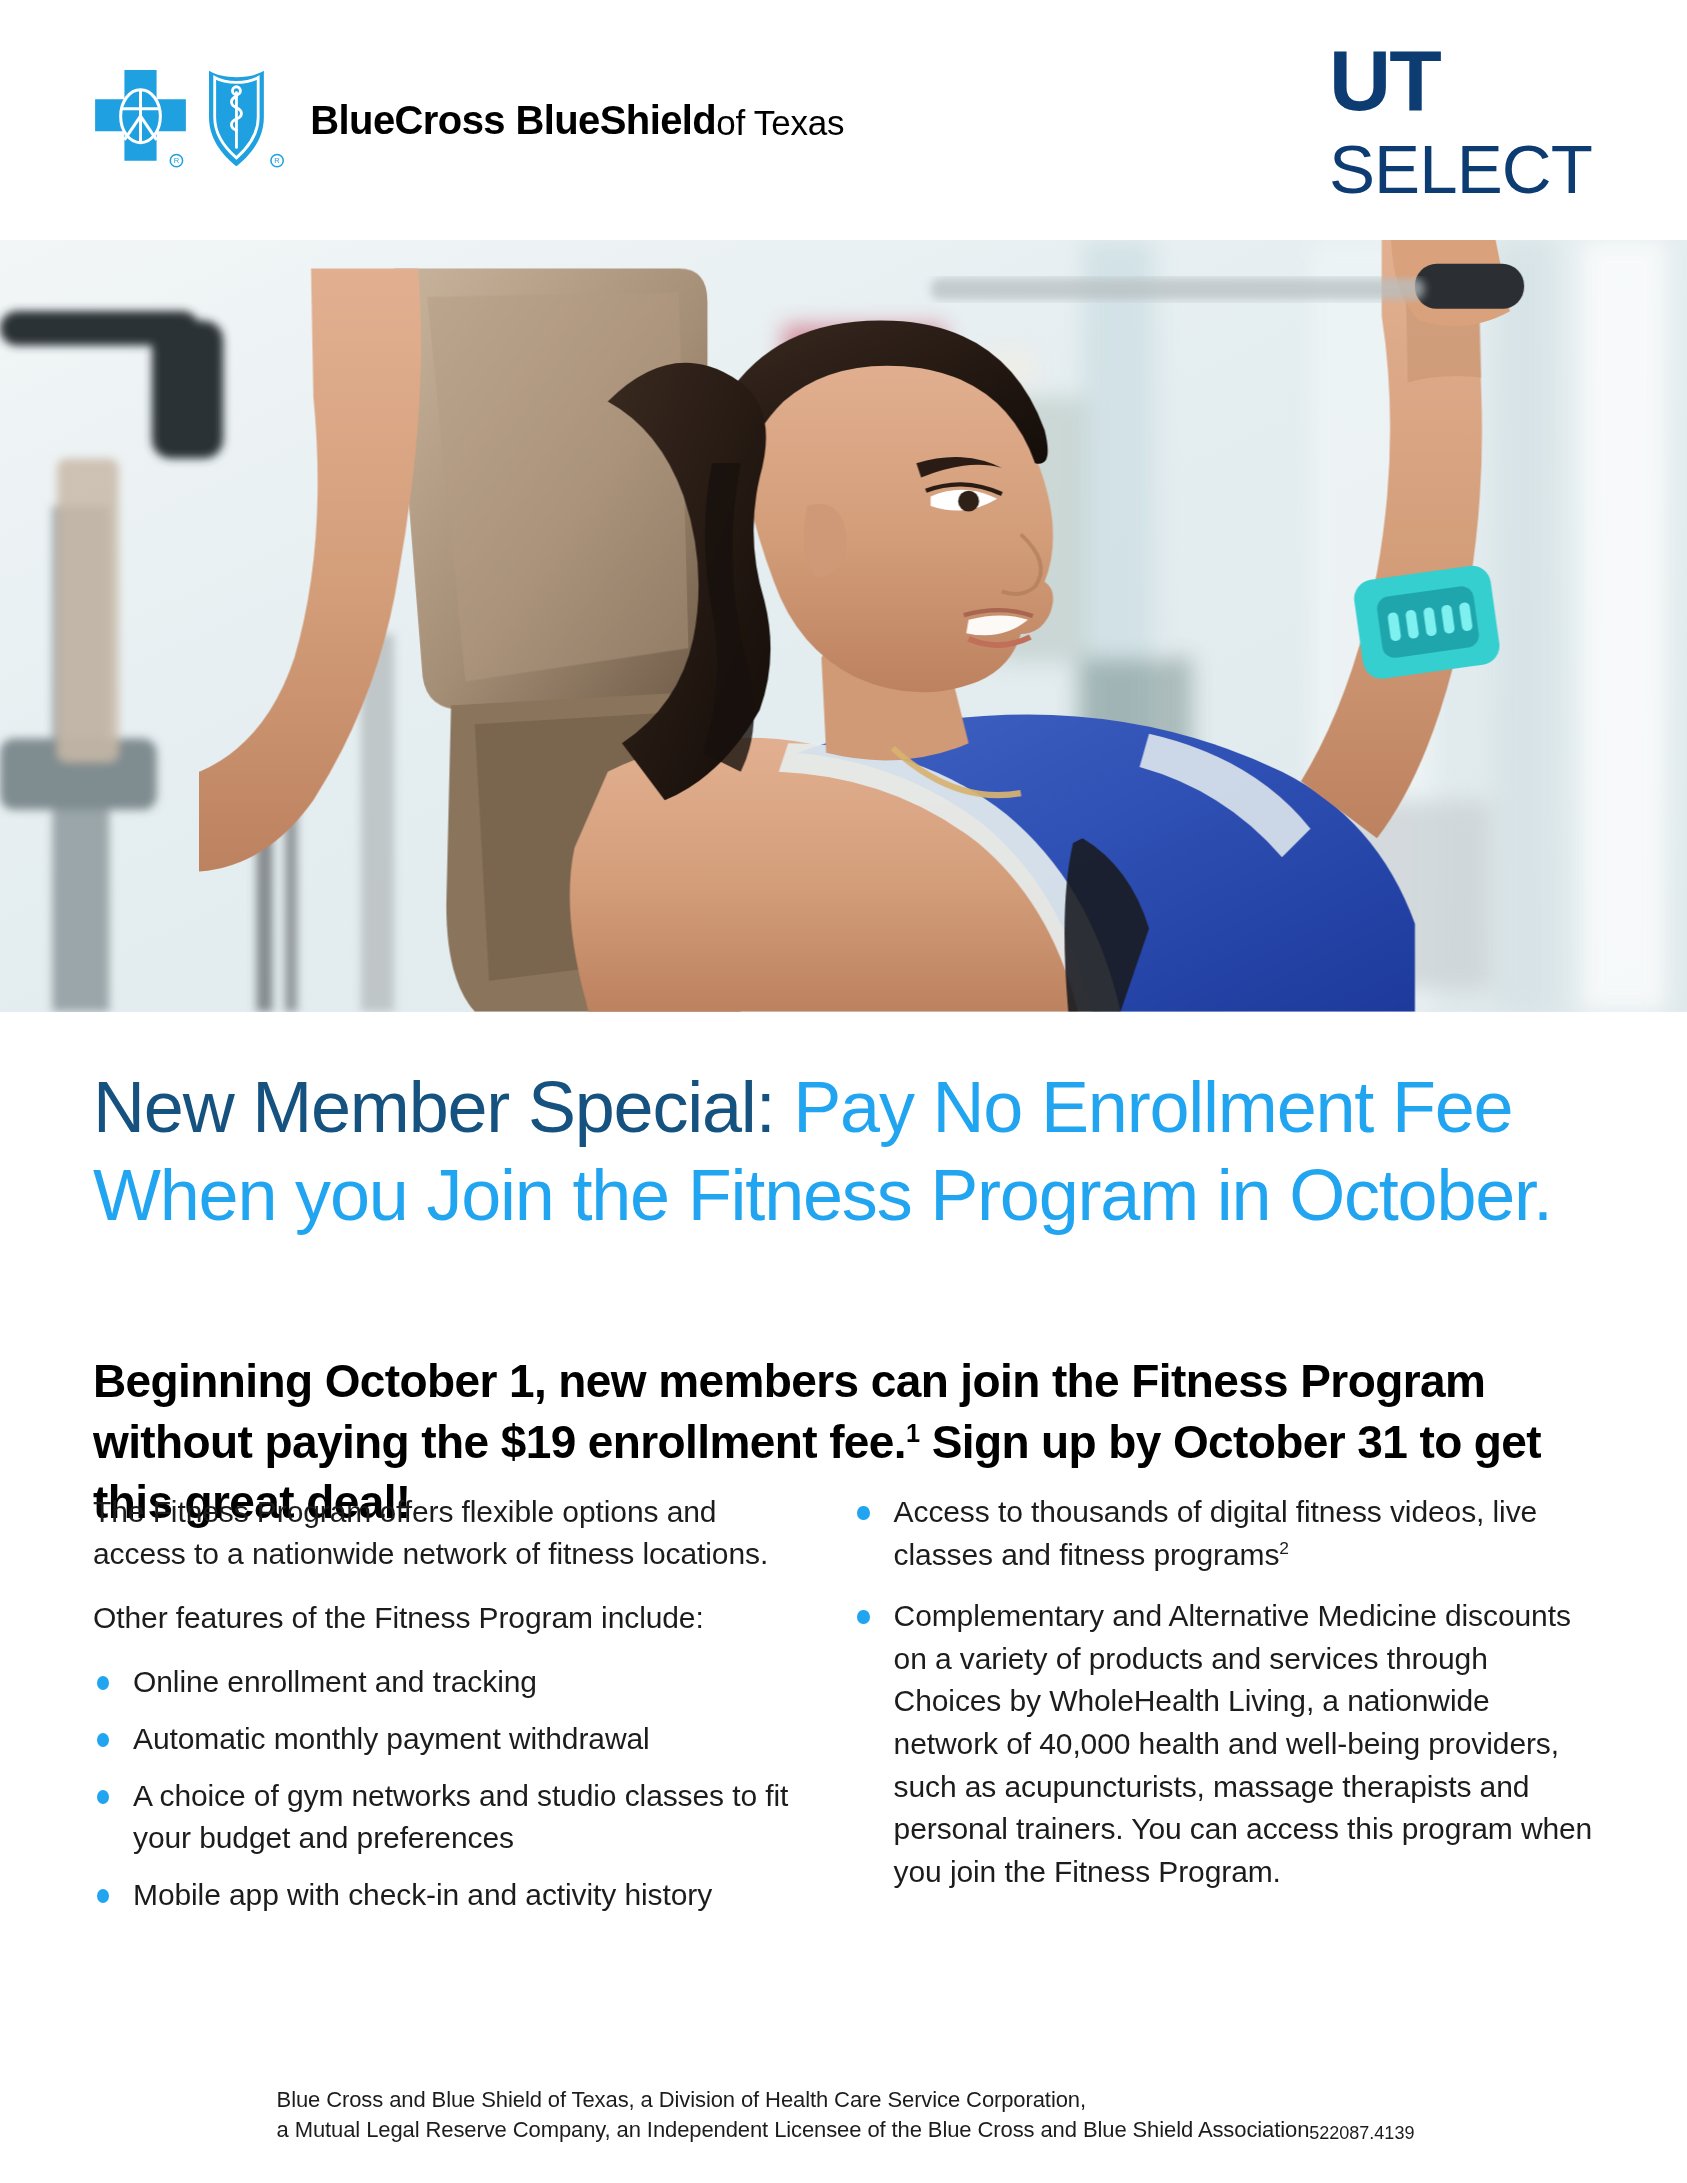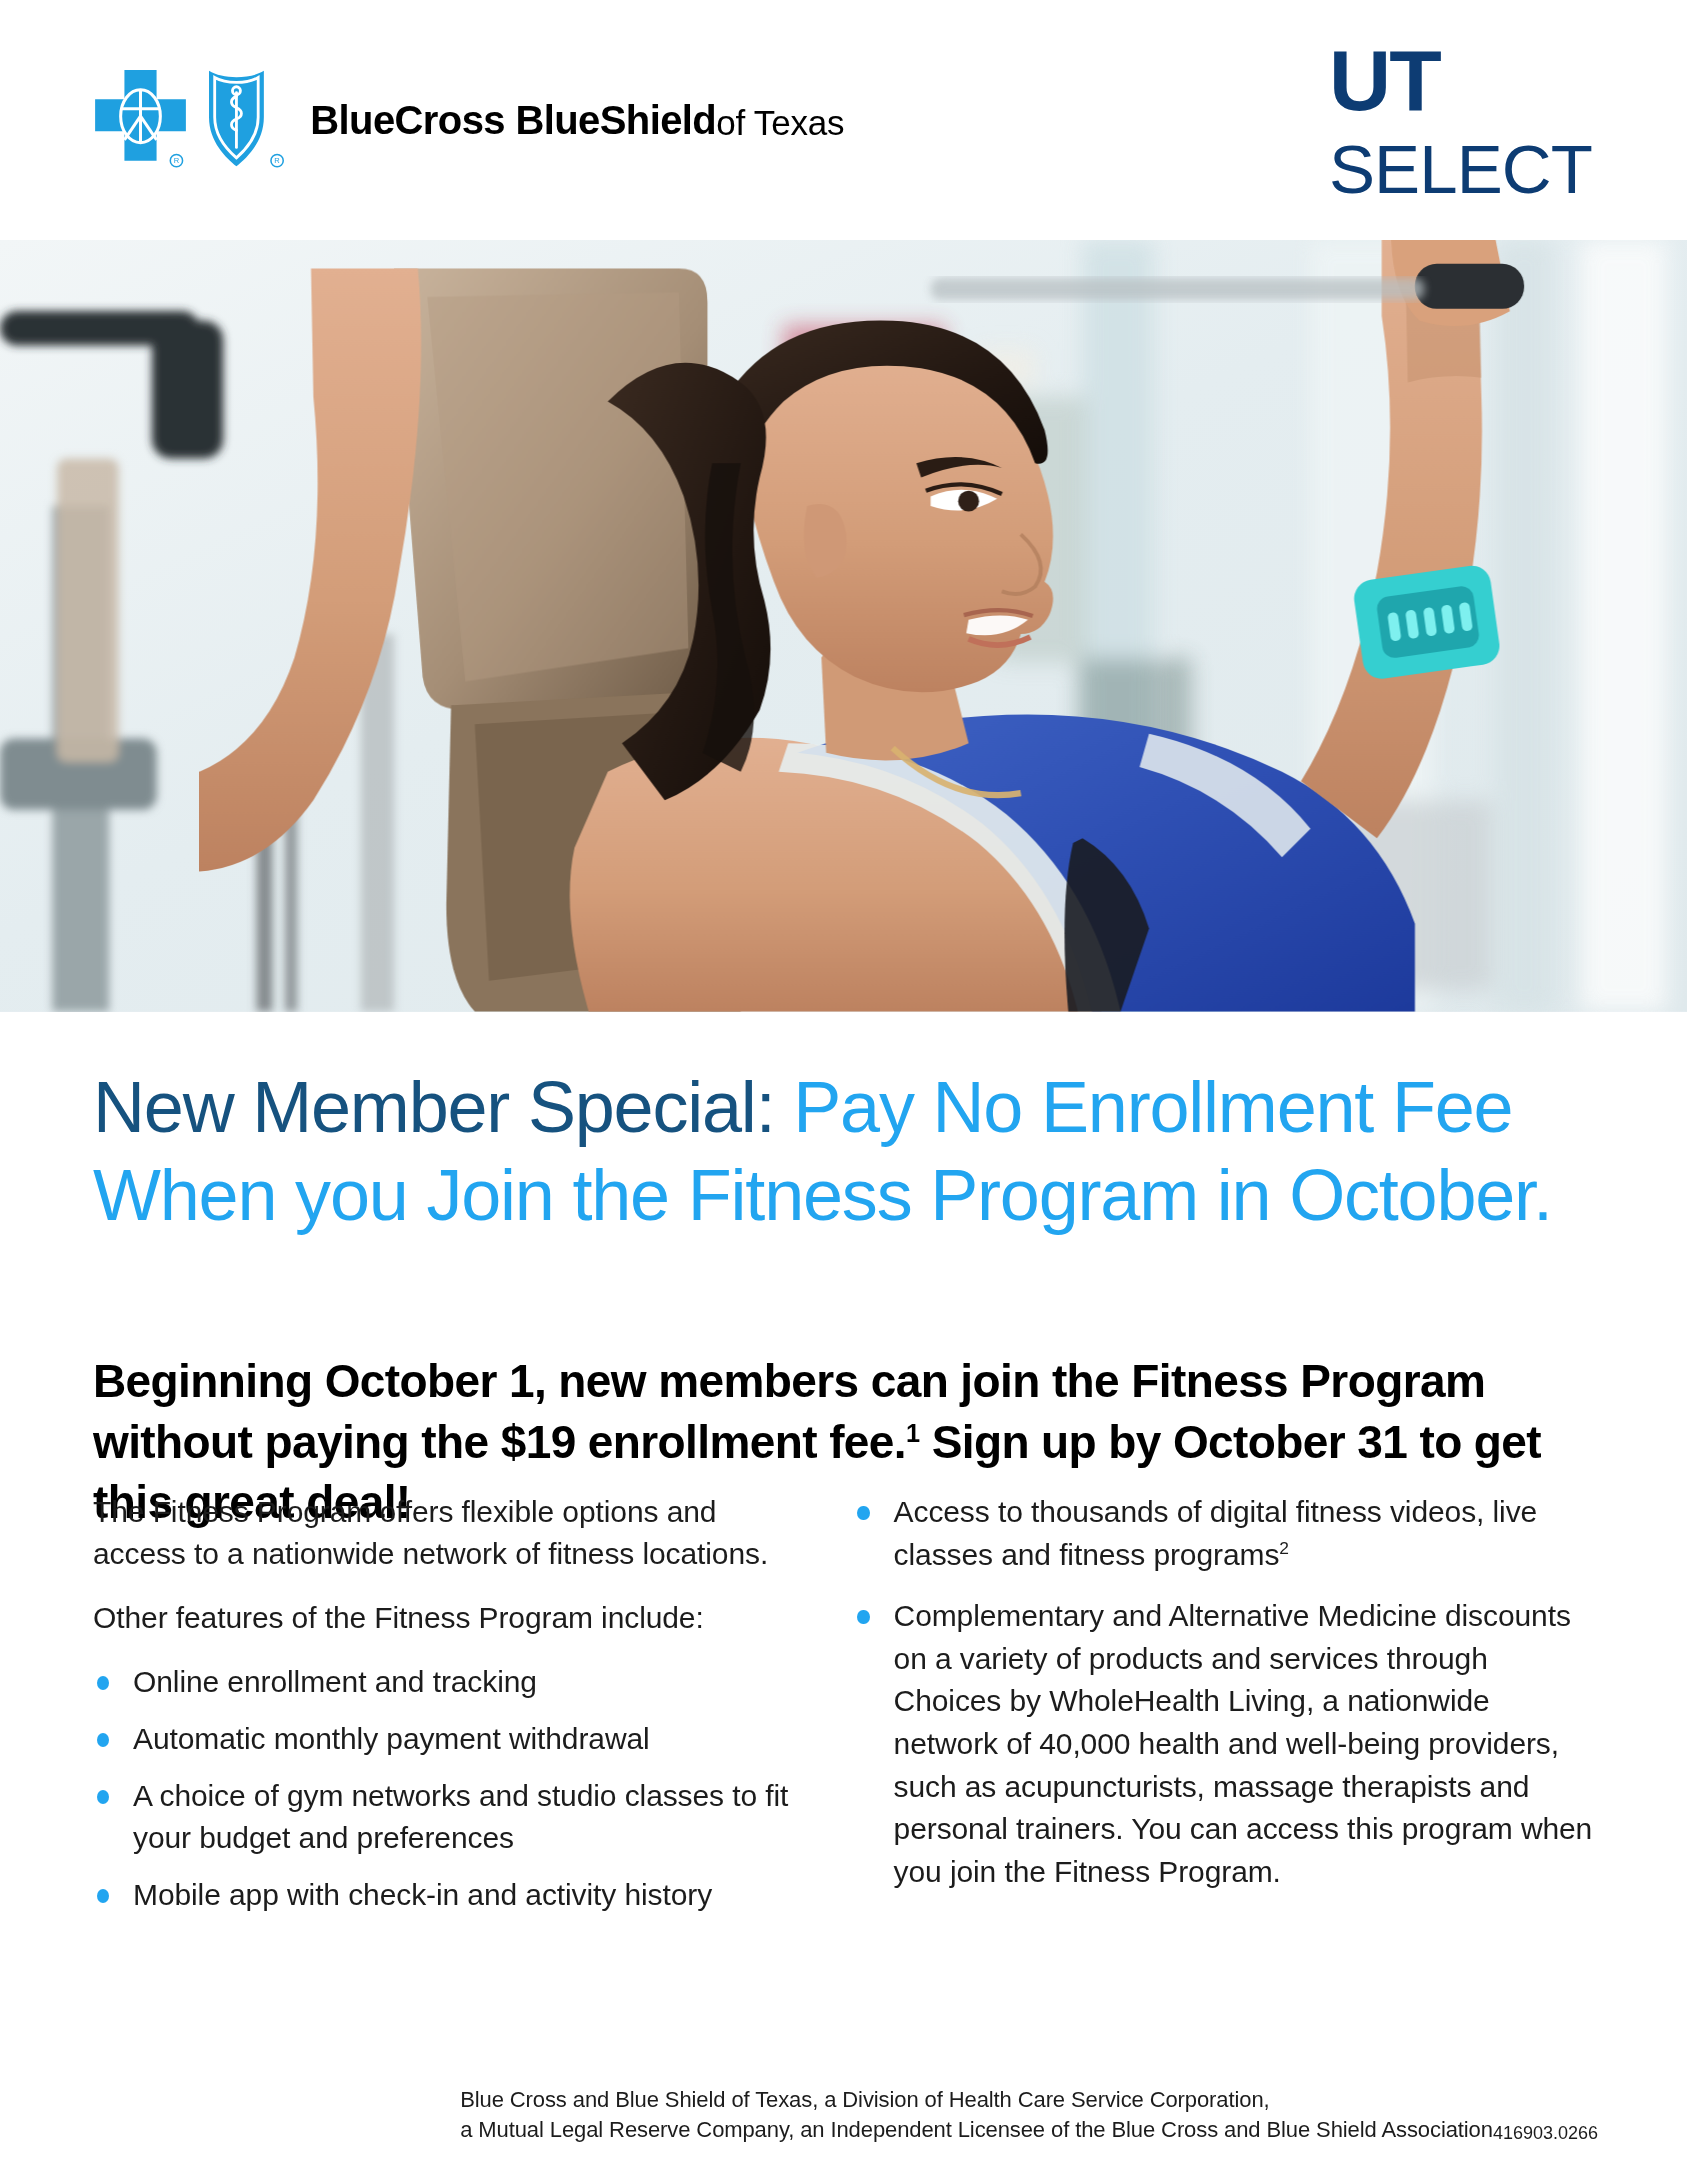--- a/index.html
+++ b/index.html
@@ -162,21 +162,21 @@
   .col-right ul.bullets li { margin-bottom: 19px; }
 
   
   .footer {
     position: absolute;
     left: 93px;
     top: 2085px;
     width: 1505px;
     display: flex;
     align-items: flex-end;
-    justify-content: flex-end;
+    justify-content: center;
   }
   .footer-legal {
     font-size: 22px;
     line-height: 1.38;
     color: #1c1c1c;
     letter-spacing: -0.1px;
   }
   .footer-code {
     font-size: 18px;
     color: #1c1c1c;
@@ -388,17 +388,17 @@
       </ul>
     </div>
 
   </div>
 
   <div class="footer">
     <div class="footer-legal">
       <div>Blue Cross and Blue Shield of Texas, a Division of Health Care Service Corporation,</div>
       <div>a Mutual Legal Reserve Company, an Independent Licensee of the Blue Cross and Blue Shield Association</div>
     </div>
-    <div class="footer-code">416903.0266</div>
+    <div class="footer-code">522087.4139</div>
   </div>
 
 </div>
 
 
 </body></html>

